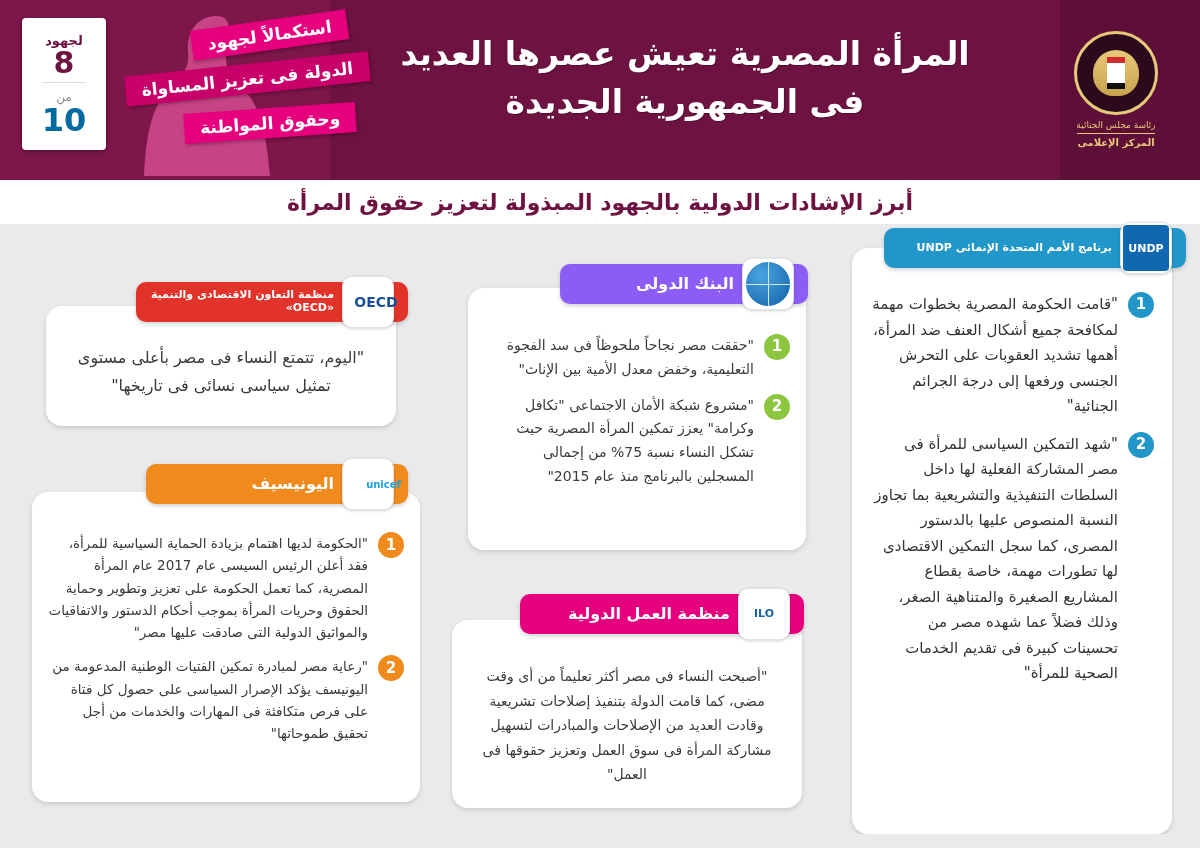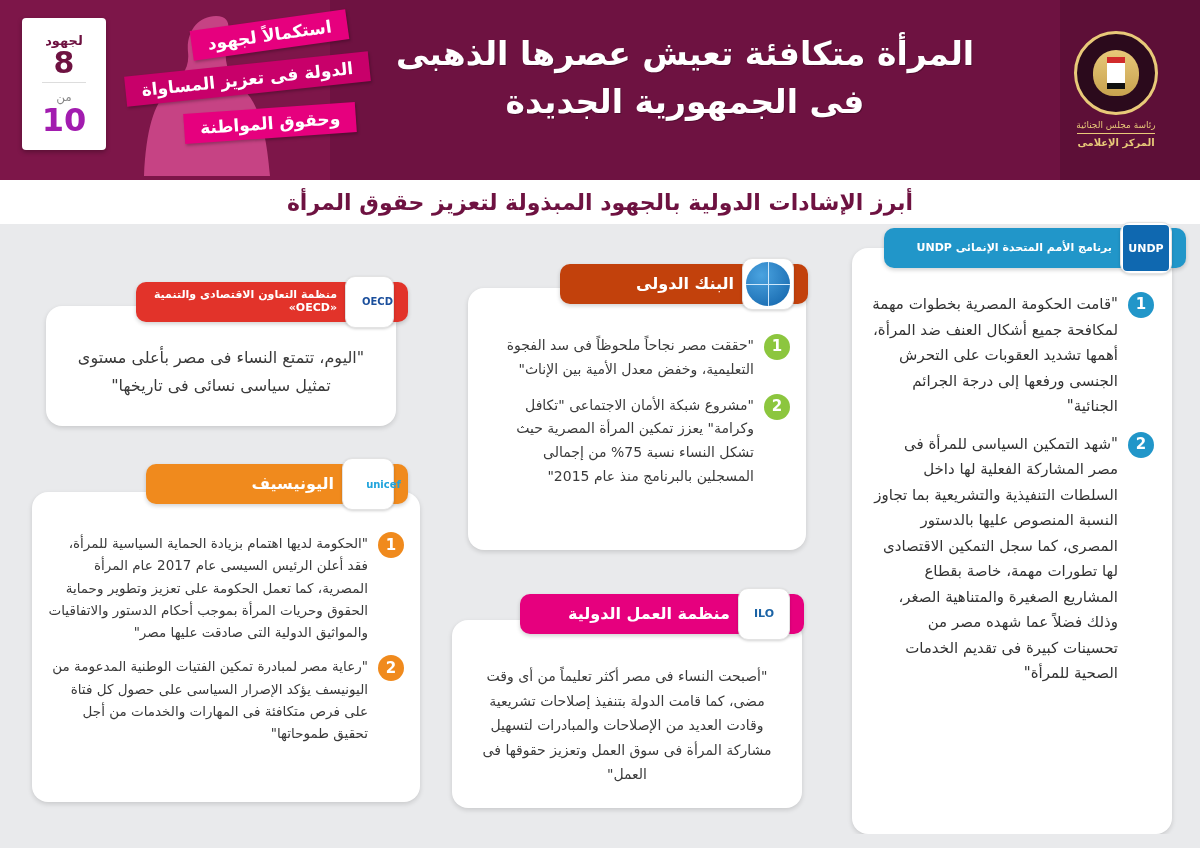--- a/index.html
+++ b/index.html
@@ -78,21 +78,21 @@
 
   .page-chip {
     position: absolute; top: 18px; left: 22px; width: 84px; height: 132px;
     background: #fff; border-radius: 4px;
     display: flex; flex-direction: column; align-items: center; justify-content: center;
     box-shadow: 0 2px 5px rgba(0,0,0,.3);
   }
   .page-chip .lbl { font-size: 13px; color: #6e1241; font-weight: bold; }
   .page-chip .num { font-size: 30px; color: #6e1241; font-weight: bold; line-height: 1; }
   .page-chip .of  { font-size: 12px; color: #888; margin-top: 3px;}
-  .page-chip .tot { font-size: 32px; color: #a21caf; font-weight: bold; line-height: 1; }
+  .page-chip .tot { font-size: 32px; color: #0369a1; font-weight: bold; line-height: 1; }
   .chip-divider { width: 44px; height: 1px; background: #ddd; margin: 4px 0; }
 
   
   .subheader {
     position: absolute; top: 180px; left: 0; width: 1200px; height: 44px;
     background: #ffffff;
     display: flex; align-items: center; justify-content: center;
   }
   .subheader span {
     color: #6e1241; font-weight: bold; font-size: 22px;
@@ -146,35 +146,35 @@
   #oecd-tag  { top: 58px; left: 136px; width: 272px; background: #e2332a; border-radius: 10px; }
   #oecd-card .card-body { padding: 38px 18px 10px; font-size: 16px; line-height: 1.75; }
 
   
   #unicef-card { top: 268px; left: 32px; width: 388px; height: 310px; border-radius: 16px; }
   #unicef-tag  { top: 240px; left: 146px; width: 262px; background: #f08a1d; border-radius: 10px; }
   #unicef-card .card-body { padding: 40px 16px 10px; font-size: 13.5px; line-height: 1.65; }
 
   
   #wb-card { top: 64px; left: 468px; width: 338px; height: 262px; border-radius: 16px; }
-  #wb-tag  { top: 40px;  left: 560px; width: 248px; background: #c2410c; border-radius: 10px; }
+  #wb-tag  { top: 40px;  left: 560px; width: 248px; background: #8b5cf6; border-radius: 10px; }
   #wb-card .card-body { padding: 46px 16px 10px; font-size: 14px; line-height: 1.7; }
 
   
   #ilo-card { top: 396px; left: 452px; width: 350px; height: 188px; border-radius: 16px; }
   #ilo-tag  { top: 370px; left: 520px; width: 284px; background: #e6007e; border-radius: 10px; }
   #ilo-card .card-body { padding: 44px 18px 10px; font-size: 14px; line-height: 1.75; }
 
   .globe { width: 44px; height: 44px; border-radius: 50%;
            background: radial-gradient(circle at 35% 30%, #4aa3e0, #1061a8);
            position: relative; overflow: hidden; }
   .globe::before { content:""; position:absolute; left:50%; top:0; width:1px; height:100%; background:#cfe8fb;}
   .globe::after  { content:""; position:absolute; top:50%; left:0; width:100%; height:1px; background:#cfe8fb;}
 
-  .oecd-mark { font-size: 10px; font-weight: bold; color: #1b4f9c; text-align:center; line-height:1;padding-left:16px;}
+  .oecd-mark { font-size: 14px; font-weight: bold; color: #1b4f9c; text-align:center; line-height:1;padding-left:16px;}
   .unicef-mark { font-size: 10px; font-weight: bold; color: #1fa3dc; text-align:center; line-height:1.1;padding-left:31px;}
   .ilo-mark { font-size: 11px; font-weight: bold; color: #1b63a5; text-align:center; line-height:1.1;}
 
   .footer-strip { position: absolute; bottom: 0; left: 0; width: 1200px; height: 14px; background: #e9eaec; }
 </style>
 </head>
 <body>
 
 <div id="page">
 
@@ -196,21 +196,21 @@
 
     <div class="page-chip">
       <div class="lbl">لجهود</div>
       <div class="num">8</div>
       <div class="chip-divider"></div>
       <div class="of">من</div>
       <div class="tot">10</div>
     </div>
 
     <div class="title-block">
-      <div class="title-line">المرأة متكافئة تعيش عصرها الذهبى</div>
+      <div class="title-line">المرأة المصرية تعيش عصرها العديد</div>
       <div class="title-line">فى الجمهورية الجديدة</div>
     </div>
 
     <div class="logo">
       <div class="logo-badge">
         <div class="logo-eagle"></div>
       </div>
       <div class="logo-line1">رئاسة مجلس الجنائية</div>
       <div class="logo-line2">المركز الإعلامى</div>
     </div>

